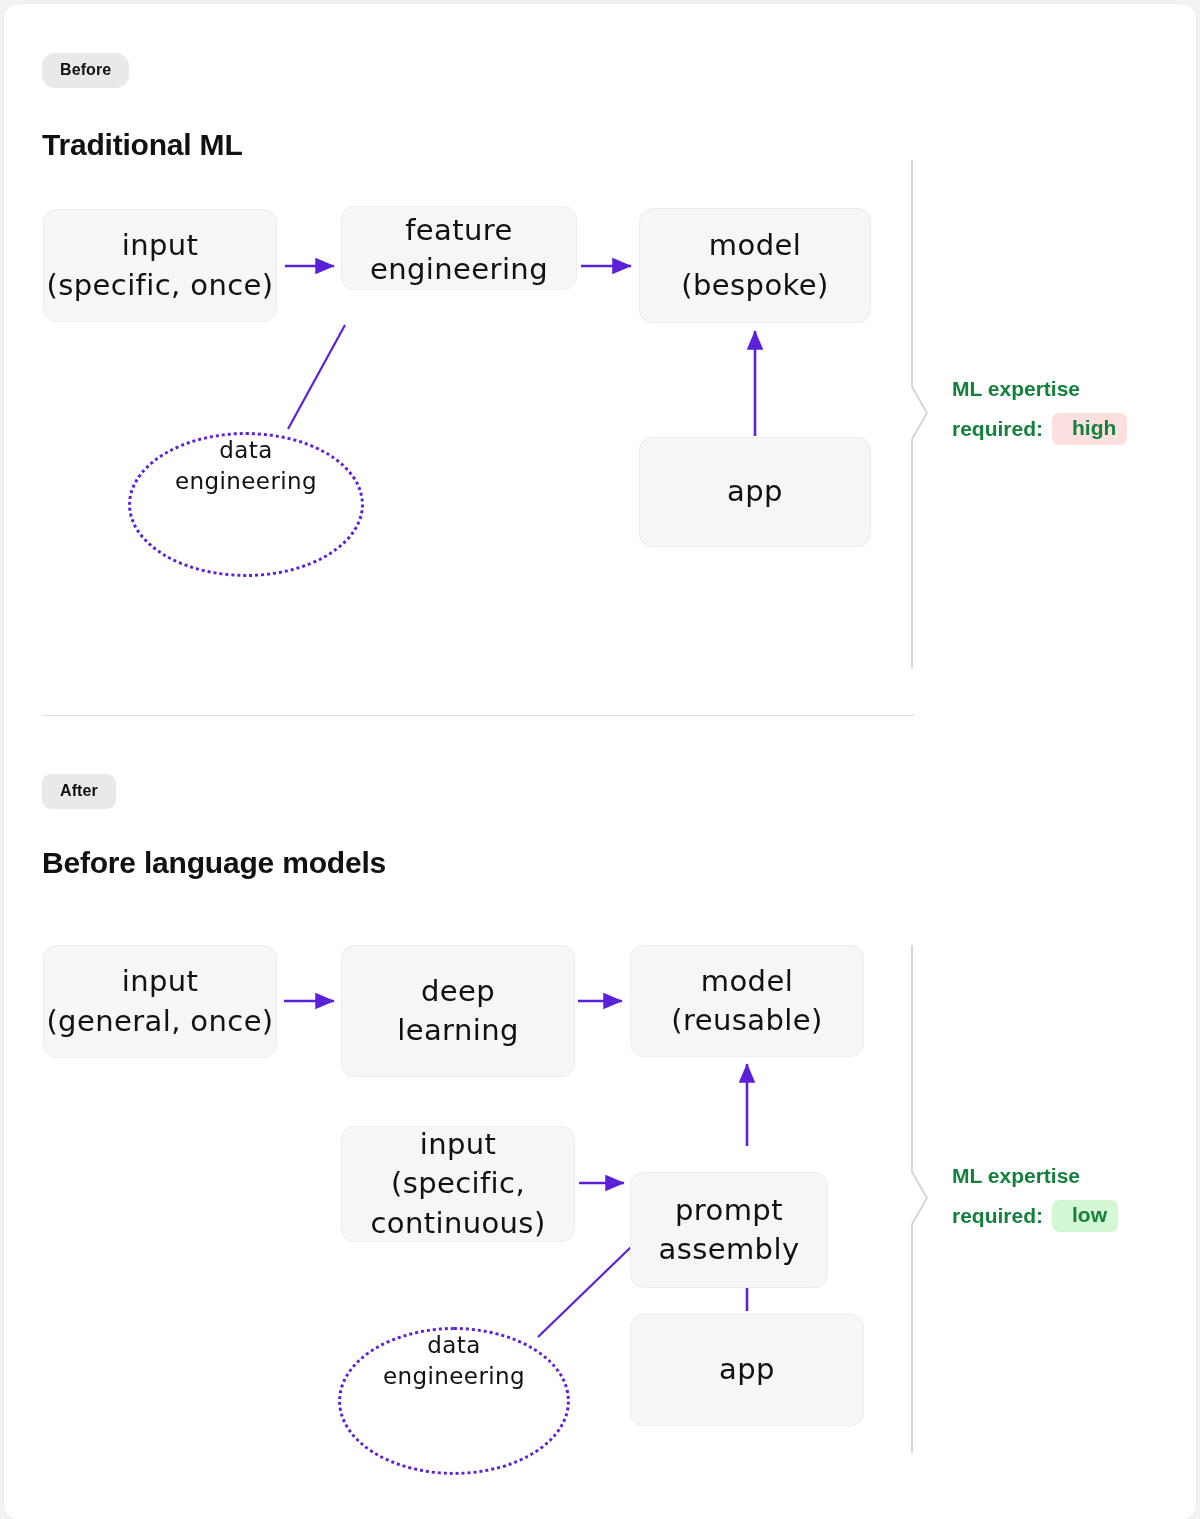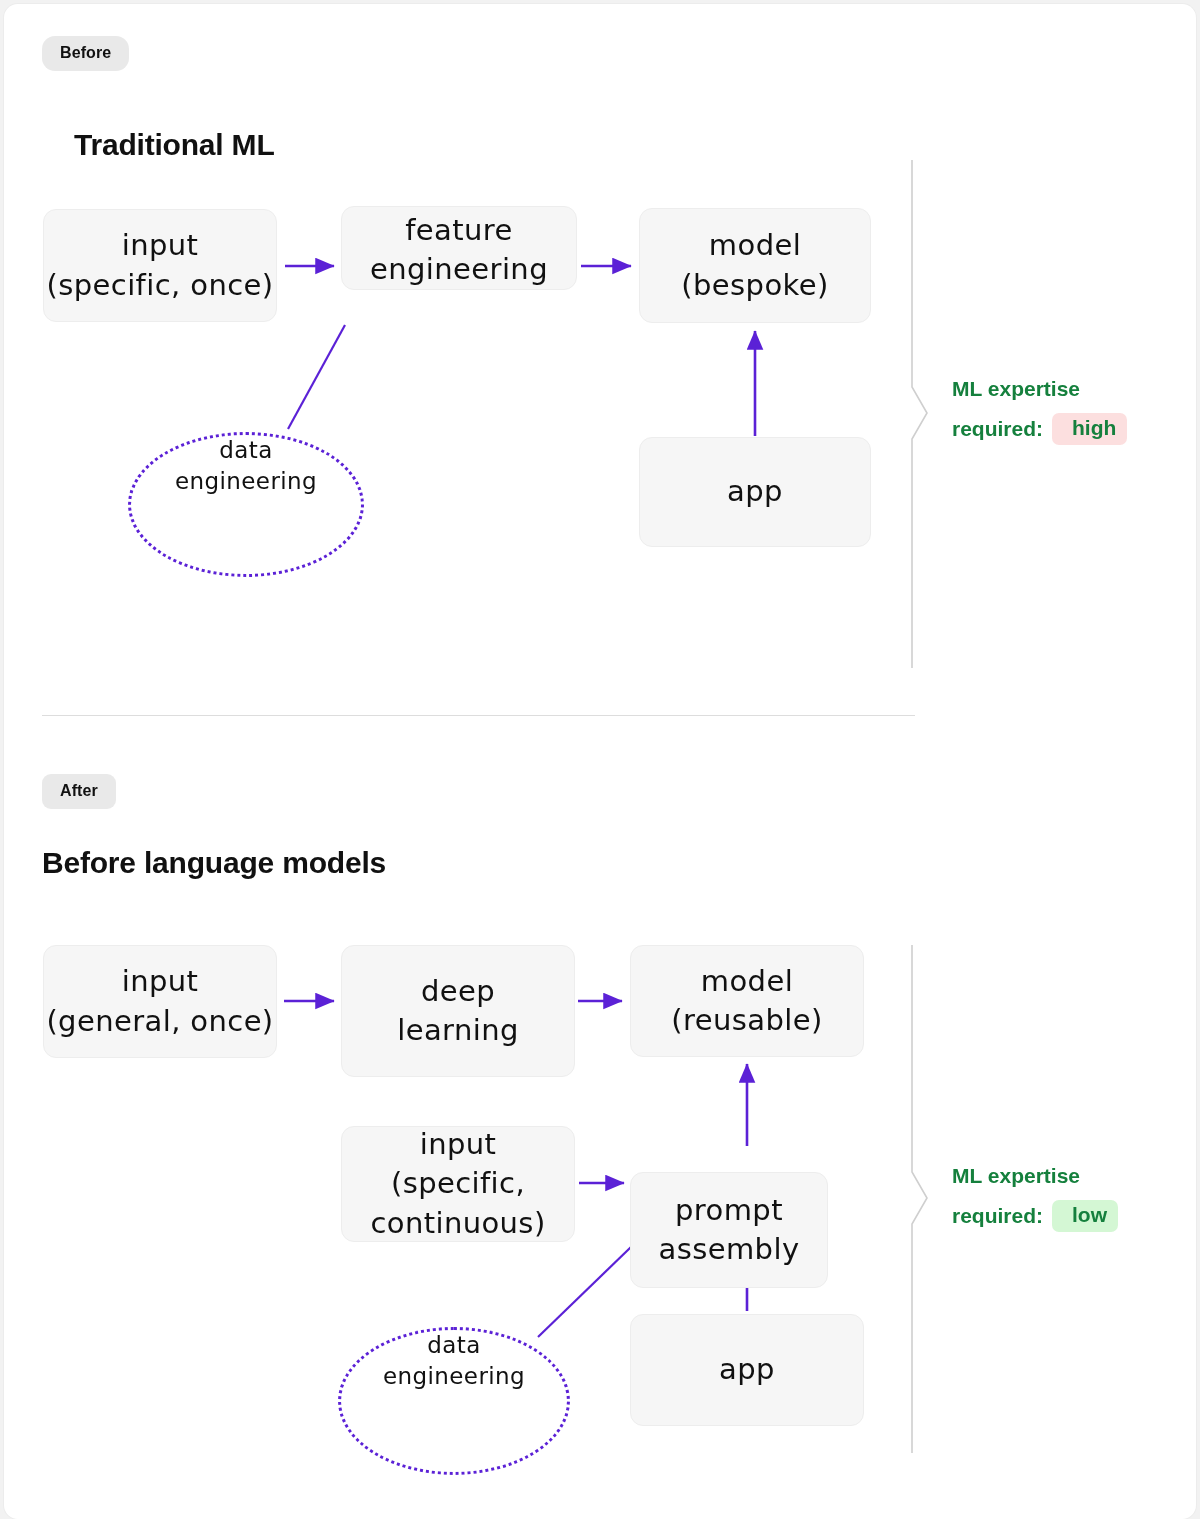--- a/index.html
+++ b/index.html
@@ -149,23 +149,23 @@
     <line x1="284" y1="425" x2="341" y2="321" stroke="#5b21d6" stroke-width="2.2"></line>
 
     <line x1="280" y1="997" x2="330" y2="997" stroke="#5b21d6" stroke-width="2.6" marker-end="url(#ah)"></line>
     <line x1="574" y1="997" x2="618" y2="997" stroke="#5b21d6" stroke-width="2.6" marker-end="url(#ah)"></line>
     <line x1="743" y1="1142" x2="743" y2="1060" stroke="#5b21d6" stroke-width="2.6" marker-end="url(#ah)"></line>
     <line x1="575" y1="1179" x2="620" y2="1179" stroke="#5b21d6" stroke-width="2.6" marker-end="url(#ah)"></line>
     <line x1="743" y1="1307" x2="743" y2="1240" stroke="#5b21d6" stroke-width="2.6" marker-end="url(#ah)"></line>
     <line x1="534" y1="1333" x2="627" y2="1243" stroke="#5b21d6" stroke-width="2.2"></line>
   </svg>
 
-  <div class="chip" style="left:38px; top:32px;border-radius:13px;">Before</div>
-
-  <div class="sec-title" style="left:38px; top:124px;margin-left:32px;">Traditional ML</div>
+  <div class="chip" style="left:38px; top:49px;border-radius:13px;">Before</div>
+
+  <div class="sec-title" style="left:38px; top:124px;">Traditional ML</div>
 
   <div class="node" style="left:39px; top:205px; width:234px; height:113px;">
     <span class="txt">input
 (specific, once)</span>
   </div>
 
   <div class="node" style="left:337px; top:202px; width:236px; height:84px;align-items:flex-end;">
     <span class="txt">feature
 engineering</span>
   </div>

